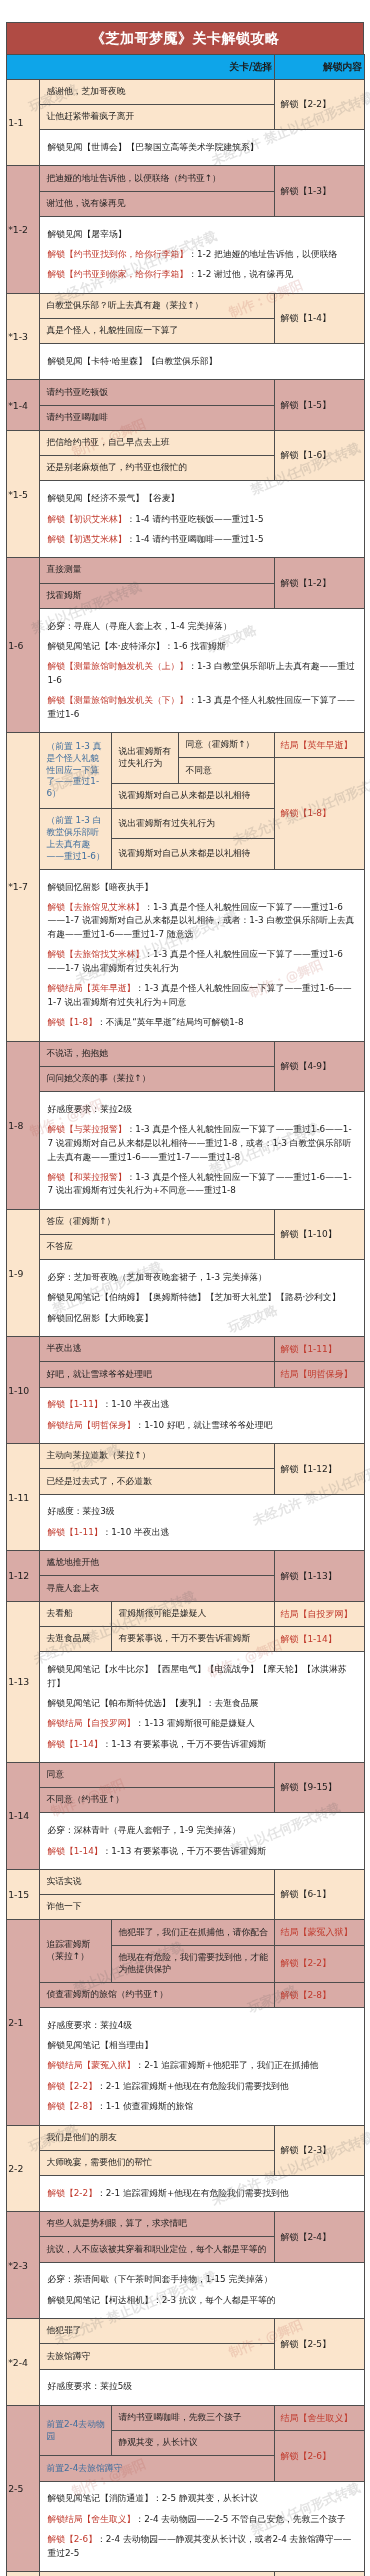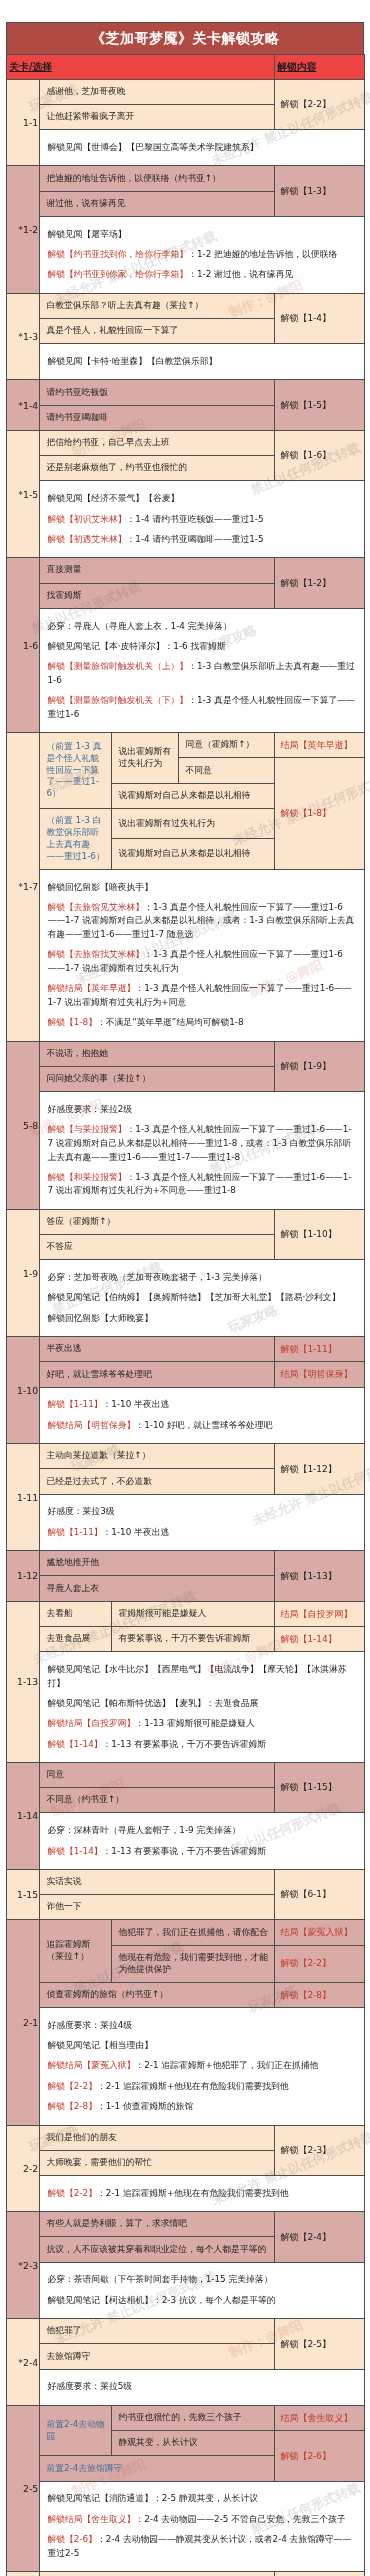--- a/index.html
+++ b/index.html
@@ -2,22 +2,22 @@
 <html style="font-size:8.2px"><head>
 <meta charset="utf-8">
 <style>
   html,body{margin:0;padding:0;background:#ffffff;}
   body{width:371px;min-height:2681px;position:relative;font-family:"DejaVu Sans","Liberation Sans",sans-serif;color:#1c1c1c;overflow-x:hidden;}
   .page{position:relative;width:371px;}
   .guide{position:relative;width:358px;margin:22px 0 0 6.2px;z-index:2;}
   .titlebar{background:#b04b44;border:1px solid #4d4d4d;border-bottom:none;color:#fff;font-size:14px;font-weight:bold;text-align:center;padding:7.2px 0;letter-spacing:0.5px;}
   table.gt{border-collapse:collapse;table-layout:fixed;width:358px;margin-top:-1px;}
   table.gt td{border:1px solid #4d4d4d;word-break:break-all;vertical-align:middle;}
-  .hdr td{background:#ef4444;font-weight:bold;font-size:9.8px;text-align:left;padding:5.2px 2.1px;text-decoration:underline;}
-  td.level{text-align:right;font-size:9.3px;padding:2px 1px;}
+  .hdr td{background:#0ea5e9;font-weight:bold;font-size:9.8px;text-align:right;padding:5.2px 2.1px;}
+  td.level{text-align:left;font-size:9.3px;padding:2px 1px;}
   td.opt{font-size:8.8px;padding:6.2px 6.2px;line-height:1.35;}
   td.res{font-size:9px;padding:5.2px 5.2px;line-height:1.4;}
   td.notes{background:#fff;padding:4.1px 7.2px;font-size:8.8px;}
   .note-line{margin:6.7px 0;line-height:1.55;}
   .k{color:#1c1c1c;} .r{color:#c0382b;} .b{color:#3f6e9e;}
   table.cream td.level,table.cream td.opt,table.cream td.res{background:#fbe5cc;}
   table.rose  td.level,table.rose  td.opt,table.rose  td.res{background:#d9aba6;}
   .red-res{color:#c0382b;}
   .wm{position:absolute;z-index:5;pointer-events:none;white-space:nowrap;font-size:13px;font-weight:bold;transform:rotate(-22deg);opacity:0.16;}
   .wm.gray{color:#5a5a5a;} .wm.redish{color:#b25248;}
@@ -269,23 +269,23 @@
         <table class="gt rose">
           <colgroup>
             <col style="width: 33px;">
             <col style="width: 72px;">
             <col style="width: 67px;">
             <col style="width: 96px;">
             <col style="width: 90px;">
           </colgroup>
           <tbody>
             <tr>
-              <td class="level" rowspan="3">5-8</td>
+              <td class="level" rowspan="3">1-8</td>
               <td class="opt" colspan="3">不说话，抱抱她</td>
-              <td class="res" rowspan="2">解锁【1-9】</td>
+              <td class="res" rowspan="2">解锁【4-9】</td>
             </tr>
             <tr>
               <td class="opt" colspan="3">问问她父亲的事（莱拉↑）</td>
             </tr>
             <tr>
               <td class="notes" colspan="4">
                 <div class="note-line"><span class="k">好感度要求：莱拉2级</span></div>
                 <div class="note-line"><span class="r">解锁【与莱拉报警】</span><span class="k">：1-3 真是个怪人礼貌性回应一下算了——重过1-6——1-7 说霍姆斯对自己从来都是以礼相待——重过1-8，或者：1-3 白教堂俱乐部听上去真有趣——重过1-6——重过1-7——重过1-8</span></div>
                 <div class="note-line"><span class="r">解锁【和莱拉报警】</span><span class="k">：1-3 真是个怪人礼貌性回应一下算了——重过1-6——1-7 说出霍姆斯有过失礼行为+不同意——重过1-8</span></div>
               </td>
@@ -423,21 +423,21 @@
             <col style="width: 33px;">
             <col style="width: 72px;">
             <col style="width: 67px;">
             <col style="width: 96px;">
             <col style="width: 90px;">
           </colgroup>
           <tbody>
             <tr>
               <td class="level" rowspan="3">1-14</td>
               <td class="opt" colspan="3">同意</td>
-              <td class="res" rowspan="2">解锁【1-15】</td>
+              <td class="res" rowspan="2">解锁【9-15】</td>
             </tr>
             <tr>
               <td class="opt" colspan="3">不同意（约书亚↑）</td>
             </tr>
             <tr>
               <td class="notes" colspan="4">
                 <div class="note-line"><span class="k">必穿：深林青叶（寻鹿人套帽子，1-9 完美掉落）</span></div>
                 <div class="note-line"><span class="r">解锁【1-14】</span><span class="k">：1-13 有要紧事说，千万不要告诉霍姆斯</span></div>
               </td>
             </tr>
@@ -574,21 +574,21 @@
             <col style="width: 33px;">
             <col style="width: 72px;">
             <col style="width: 67px;">
             <col style="width: 96px;">
             <col style="width: 90px;">
           </colgroup>
           <tbody>
             <tr>
               <td class="level" rowspan="4">2-5</td>
               <td class="opt b" rowspan="2">前置2-4去动物园</td>
-              <td class="opt" colspan="2">约书亚也很忙的，先救三个孩子</td>
+              <td class="opt" colspan="2">请约书亚喝咖啡，先救三个孩子</td>
               <td class="res red-res">结局【舍生取义】</td>
             </tr>
             <tr>
               <td class="opt" colspan="2">静观其变，从长计议</td>
               <td class="res red-res" rowspan="2">解锁【2-6】</td>
             </tr>
             <tr>
               <td class="opt b" colspan="3">前置2-4去旅馆蹲守</td>
             </tr>
             <tr>

